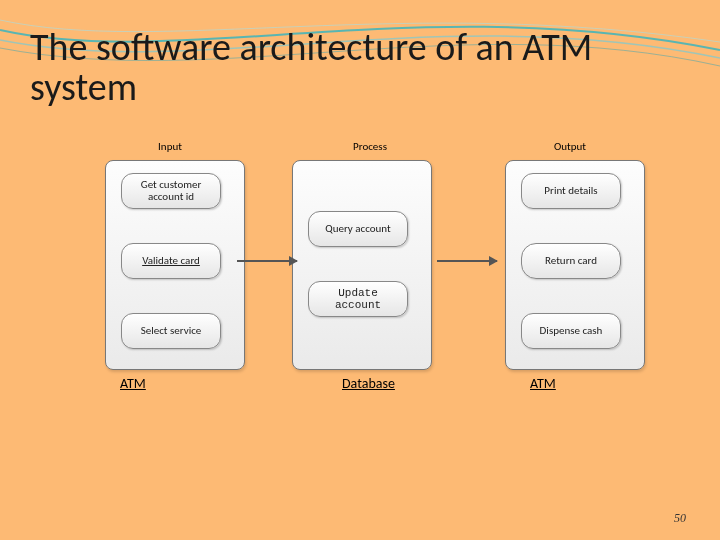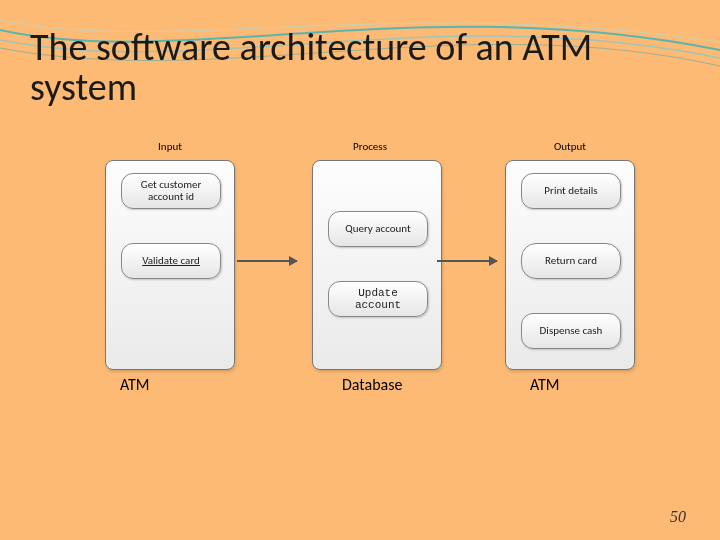--- a/index.html
+++ b/index.html
@@ -5,43 +5,43 @@
   * { box-sizing: border-box; margin: 0; padding: 0; }
   html, body { width: 720px; height: 540px; font-family: Calibri, 'Segoe UI', Arial, sans-serif; background: #fff; overflow: hidden; }
   .slide { position: relative; width: 720px; height: 540px; background: #fdba74; }
   .deco { position: absolute; top: 0; left: 0; width: 720px; height: 100px; pointer-events: none; }
   .title { position: absolute; top: 28px; left: 30px; width: 660px; font-size: 38px; line-height: 1.05; color: #1a1a1a; font-weight: 400; }
   .diagram { position: absolute; top: 140px; left: 60px; width: 600px; height: 280px; }
   .col-header { position: absolute; top: 0; font-size: 11px; color: #000; text-align: center; }
   .col-h1 { left: 60px; width: 100px; }
   .col-h2 { left: 260px; width: 100px; }
   .col-h3 { left: 460px; width: 100px; }
-  .big-box { position: absolute; top: 20px; width: 130px; height: 210px; border: 1px solid #777; border-radius: 8px; background: linear-gradient(to bottom, #fdfdfd 0%, #eaeaea 100%); box-shadow: 1px 2px 3px rgba(0,0,0,0.15); }
+  .big-box { position: absolute; top: 20px; width: 140px; height: 210px; border: 1px solid #777; border-radius: 8px; background: linear-gradient(to bottom, #fdfdfd 0%, #eaeaea 100%); box-shadow: 1px 2px 3px rgba(0,0,0,0.15); }
   .bb1 { left: 45px; }
-  .bb2 { left: 252px; padding-left: 39px; }
+  .bb2 { left: 232px; padding-left: 39px; }
   .bb3 { left: 445px; }
   .pill { position: absolute; width: 100px; height: 36px; border: 1px solid #888; border-radius: 12px; background: linear-gradient(to bottom, #ffffff 0%, #e6e6e6 100%); font-size: 11px; color: #222; display: flex; align-items: center; justify-content: center; text-align: center; padding: 2px 6px; box-shadow: 1px 1px 2px rgba(0,0,0,0.2); line-height: 1.1; }
   .bb1 .p1 { top: 12px; left: 15px; }
   .bb1 .p2 { top: 82px; left: 15px; text-decoration: underline; }
   .bb1 .p3 { top: 152px; left: 15px; }
   .bb2 .p1 { top: 50px; left: 15px; }
   .bb2 .p2 { top: 120px; left: 15px; font-family: Liberation Mono, monospace; }
   .bb3 .p1 { top: 12px; left: 15px; }
   .bb3 .p2 { top: 82px; left: 15px; border-radius: 15px; }
   .bb3 .p3 { top: 152px; left: 15px; }
-  .col-footer { position: absolute; top: 235px; font-size: 16px; color: #000; }
+  .col-footer { position: absolute; top: 235px; font-size: 14px; color: #000; text-decoration: underline; }
   .cf1 { left: 60px; }
   .cf2 { left: 282px; }
   .cf3 { left: 470px; }
   .arrow { position: absolute; top: 120px; height: 2px; background: #555; }
   .arrow::after { content: ''; position: absolute; right: -1px; top: -4px; border-left: 9px solid #555; border-top: 5px solid transparent; border-bottom: 5px solid transparent; }
   .ar1 { left: 177px; width: 60px; }
   .ar2 { left: 377px; width: 60px; }
   .footer-left { position: absolute; bottom: 14px; left: 120px; font-size: 12px; color: #333; font-family: Georgia, 'Times New Roman', serif; font-style: italic; text-decoration: underline; }
-  .footer-right { position: absolute; bottom: 14px; right: 34px; font-size: 16px; color: #333; font-family: Georgia, 'Times New Roman', serif; font-style: italic; }
+  .footer-right { position: absolute; bottom: 14px; right: 34px; font-size: 12px; color: #333; font-family: Georgia, 'Times New Roman', serif; font-style: italic; }
 </style>
 </head>
 <body>
 
 <div class="slide">
 
   <svg class="deco" viewBox="0 0 720 100" preserveAspectRatio="none">
     <path d="M0,30 C180,70 420,-10 720,50" fill="none" stroke="#2fb4c2" stroke-width="2" opacity="0.8"></path>
     <path d="M0,40 C200,80 440,0 720,58" fill="none" stroke="#78cbd4" stroke-width="1.5" opacity="0.7"></path>
     <path d="M0,20 C160,55 400,-5 720,42" fill="none" stroke="#a7dde3" stroke-width="1" opacity="0.6"></path>
@@ -52,20 +52,21 @@
 
   <div class="diagram">
 
     <div class="col-header col-h1">Input</div>
     <div class="col-header col-h2">Process</div>
     <div class="col-header col-h3">Output</div>
 
     <div class="big-box bb1">
       <div class="pill p1">Get customer account id</div>
       <div class="pill p2">Validate card</div>
+      <div class="pill p3">Select service</div>
     </div>
 
     <div class="big-box bb2">
       <div class="pill p1">Query account</div>
       <div class="pill p2">Update account</div>
     </div>
 
     <div class="big-box bb3">
       <div class="pill p1">Print details</div>
       <div class="pill p2">Return card</div>

